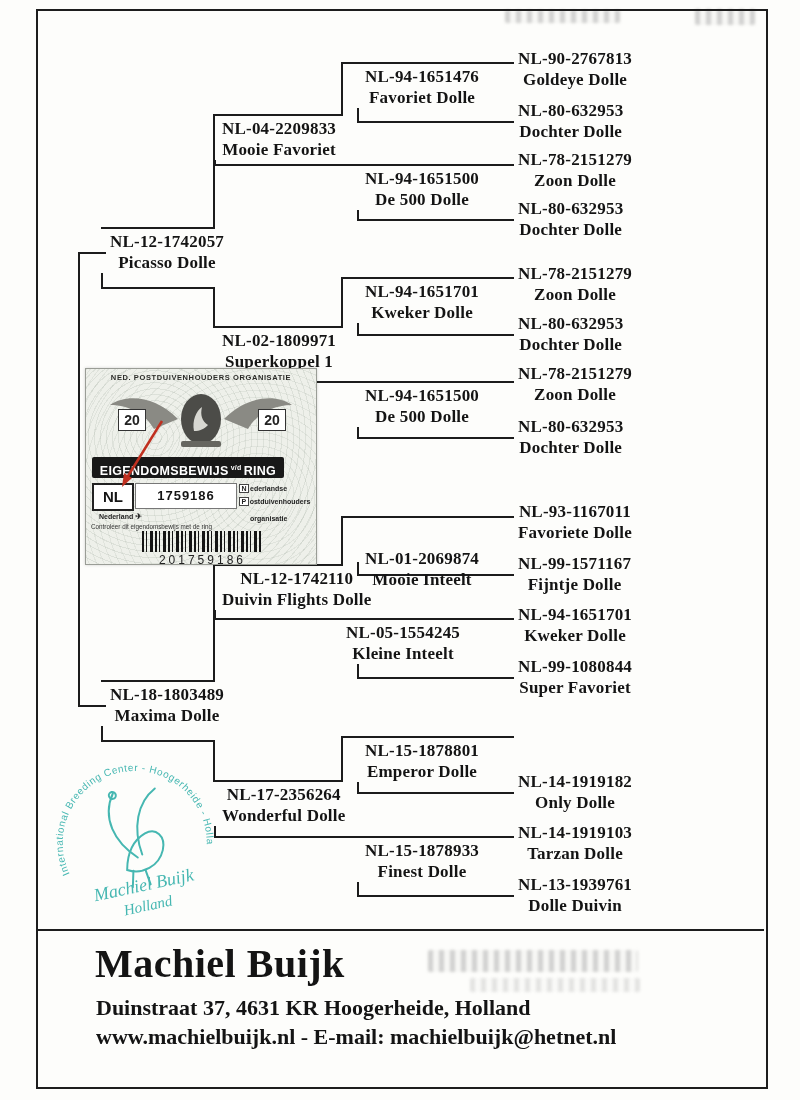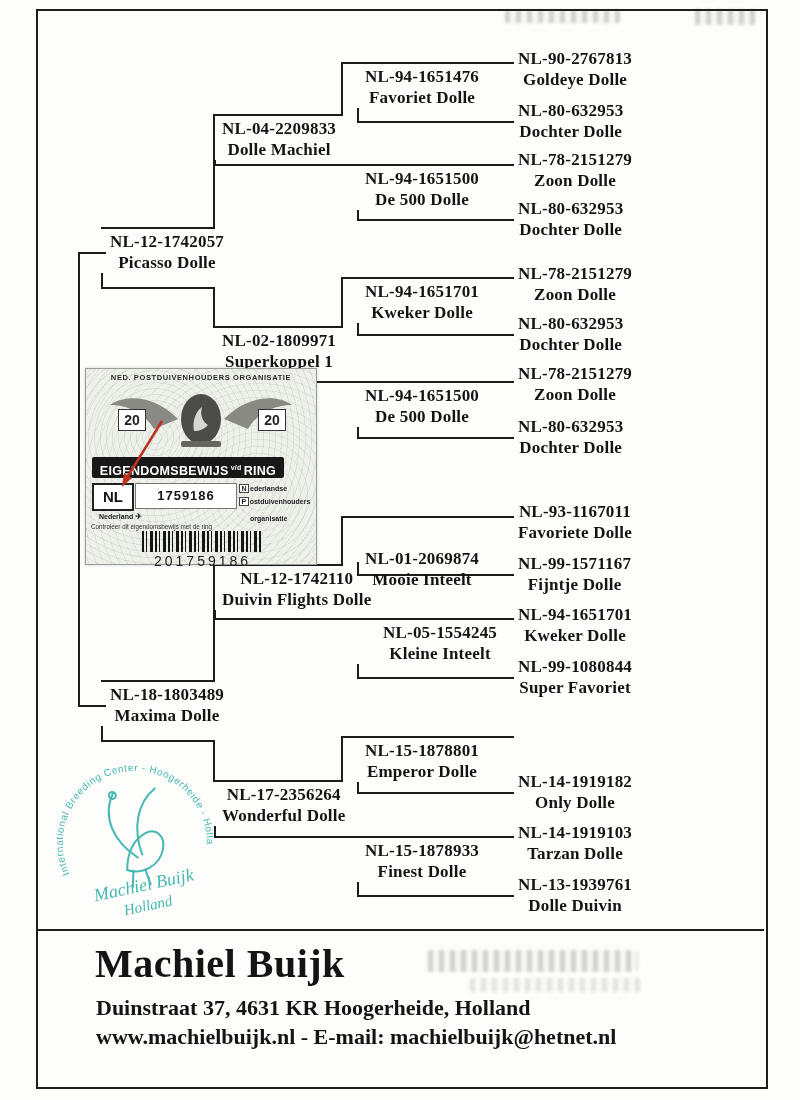--- a/index.html
+++ b/index.html
@@ -34,21 +34,21 @@
   .memb{font-size:7px;font-weight:700;color:#222;white-space:nowrap;}
   .memb span{position:static;}
   .boxl{display:inline-block;border:1px solid #444;padding:0 1.5px;margin-right:1px;background:#fff;}
   .boxl:empty{display:none;}
   .cert-small{font-size:7px;font-weight:700;color:#222;white-space:nowrap;}
   .cert-small span{position:static;}
   .verify{left:5px;top:154px;font-size:6.3px;color:#333;white-space:nowrap;}
   .barcode{left:56px;top:162px;width:120px;height:21px;
            background:repeating-linear-gradient(90deg,#151515 0 2px,transparent 2px 4px,#151515 4px 5px,
                       transparent 5px 8px,#151515 8px 11px,transparent 11px 13px);}
-  .barcode-num{left:68px;top:184px;width:120px;text-align:left;font-size:14px;letter-spacing:3px;color:#222;}
+  .barcode-num{left:40px;top:184px;width:120px;text-align:right;font-size:12px;letter-spacing:3px;color:#222;}
   
   .stamp{position:absolute;left:38px;top:740px;width:190px;height:190px;transform:rotate(-12deg);opacity:.82;}
   
   .artifact{position:absolute;background:repeating-linear-gradient(90deg,rgba(110,110,110,.30) 0 5px,
             rgba(175,175,175,.08) 5px 11px);filter:blur(1.6px);border-radius:2px;}
 </style>
 </head>
 <body>
 
 <div class="canvas">
@@ -112,21 +112,21 @@
     <div class="ring">NL-12-1742057</div>
     <div class="bird">Picasso Dolle</div>
   </div>
   <div class="entry" style="left:110px;top:684px">
     <div class="ring">NL-18-1803489</div>
     <div class="bird">Maxima Dolle</div>
   </div>
 
   <div class="entry" style="left:222px;top:118px">
     <div class="ring">NL-04-2209833</div>
-    <div class="bird">Dolle Machiel</div>
+    <div class="bird">Mooie Favoriet</div>
   </div>
   <div class="entry" style="left:222px;top:330px">
     <div class="ring">NL-02-1809971</div>
     <div class="bird">Superkoppel 1</div>
   </div>
   <div class="entry" style="left:222px;top:568px">
     <div class="ring">NL-12-1742110</div>
     <div class="bird">Duivin Flights Dolle</div>
   </div>
   <div class="entry" style="left:222px;top:784px">
@@ -147,21 +147,21 @@
     <div class="bird">Kweker Dolle</div>
   </div>
   <div class="entry" style="left:365px;top:385px">
     <div class="ring">NL-94-1651500</div>
     <div class="bird">De 500 Dolle</div>
   </div>
   <div class="entry" style="left:365px;top:548px">
     <div class="ring">NL-01-2069874</div>
     <div class="bird">Mooie Inteelt</div>
   </div>
-  <div class="entry" style="left:383px;top:622px">
+  <div class="entry" style="left:346px;top:622px">
     <div class="ring">NL-05-1554245</div>
     <div class="bird">Kleine Inteelt</div>
   </div>
   <div class="entry" style="left:365px;top:740px">
     <div class="ring">NL-15-1878801</div>
     <div class="bird">Emperor Dolle</div>
   </div>
   <div class="entry" style="left:365px;top:840px">
     <div class="ring">NL-15-1878933</div>
     <div class="bird">Finest Dolle</div>

